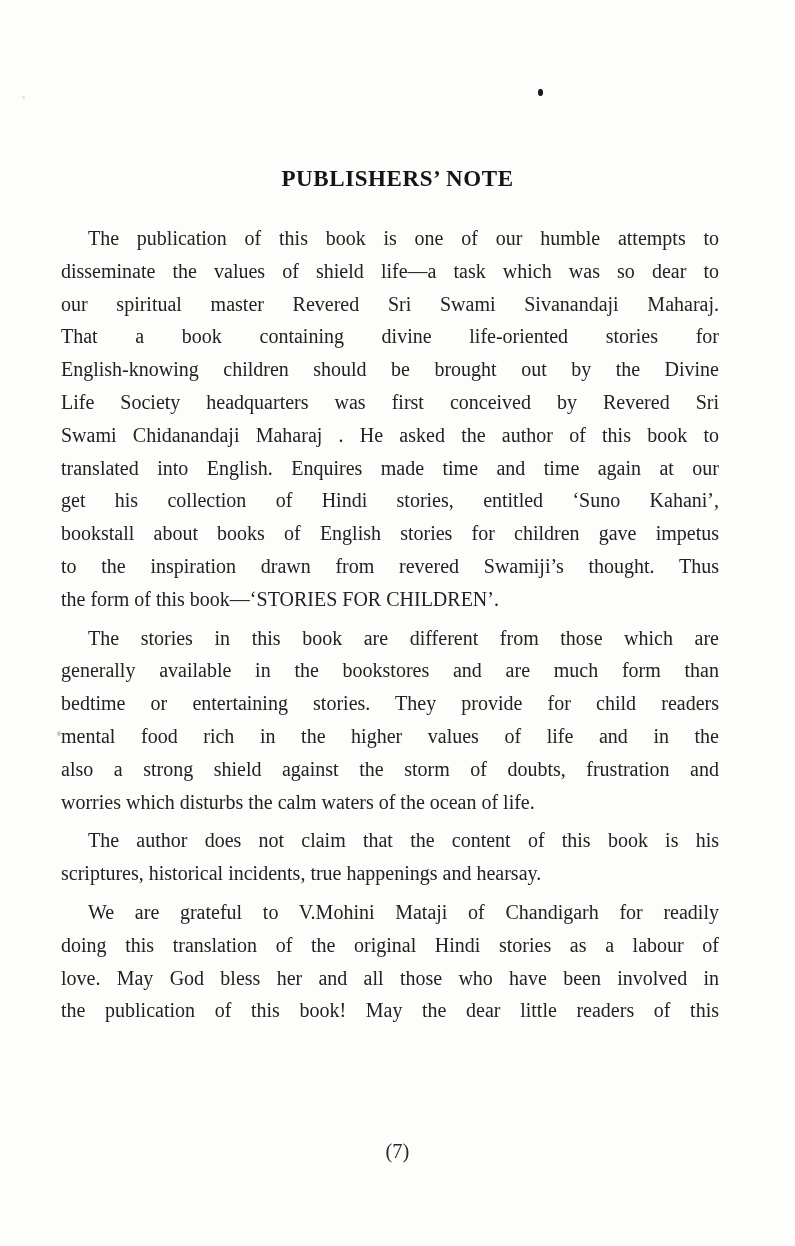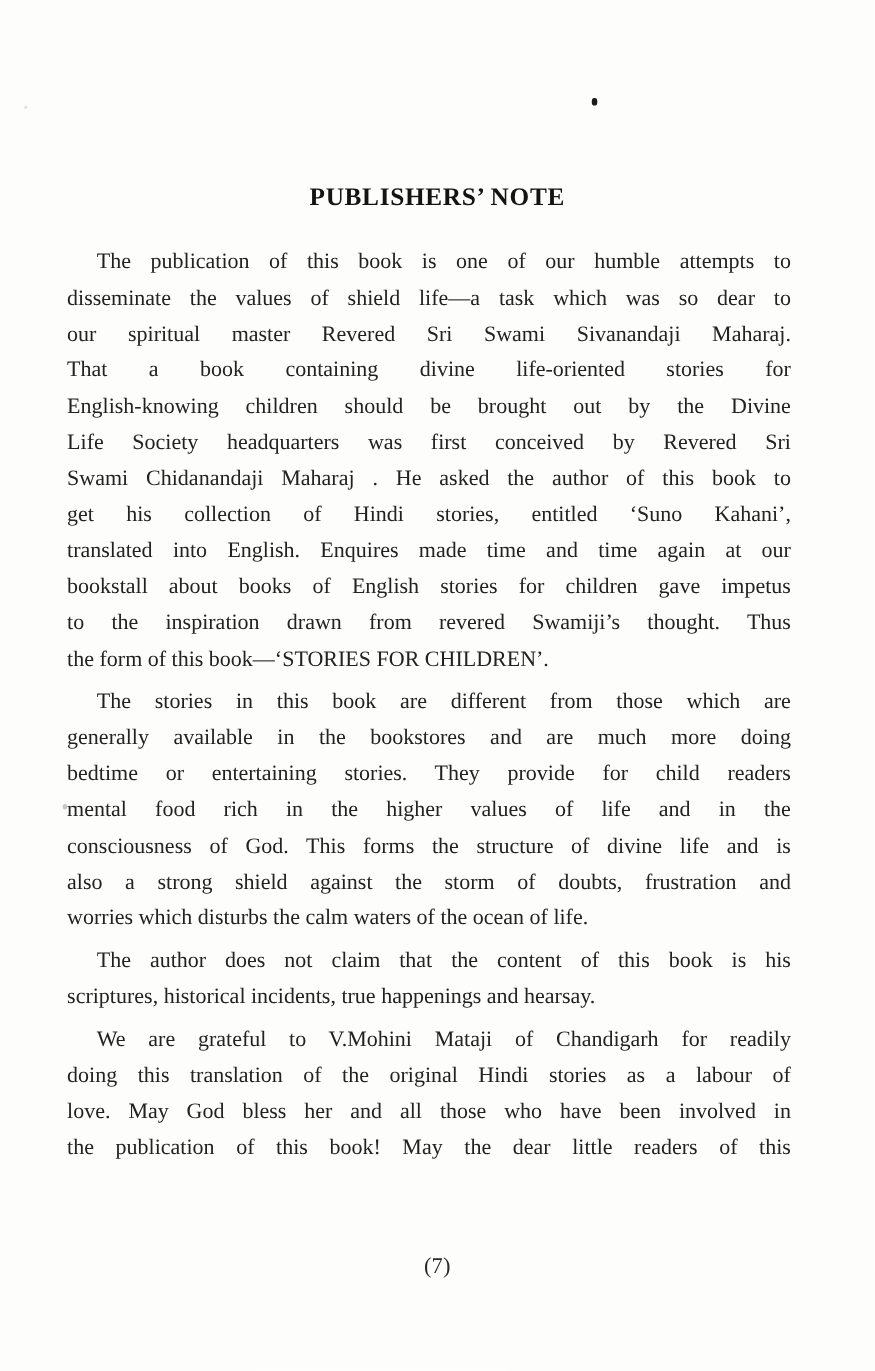--- a/index.html
+++ b/index.html
@@ -105,32 +105,31 @@
   <h1 class="title">PUBLISHERS’ NOTE</h1>
   <div class="content">
       <div class="paragraph">
         <div class="line first">The publication of this book is one of our humble attempts to</div>
         <div class="line">disseminate the values of shield life—a task which was so dear to</div>
         <div class="line">our spiritual master Revered Sri Swami Sivanandaji Maharaj.</div>
         <div class="line">That a book containing divine life-oriented stories for</div>
         <div class="line">English-knowing children should be brought out by the Divine</div>
         <div class="line">Life Society headquarters was first conceived by Revered Sri</div>
         <div class="line">Swami Chidanandaji Maharaj . He asked the author of this book to</div>
+        <div class="line">translated into English. Enquires made time and time again at our</div>
         <div class="line">get his collection of Hindi stories, entitled ‘Suno Kahani’,</div>
-        <div class="line">translated into English. Enquires made time and time again at our</div>
         <div class="line">bookstall about books of English stories for children gave impetus</div>
         <div class="line">to the inspiration drawn from revered Swamiji’s thought. Thus</div>
         <div class="line last">the form of this book—‘STORIES FOR CHILDREN’.</div>
       </div>
       <div class="paragraph">
         <div class="line first">The stories in this book are different from those which are</div>
-        <div class="line">generally available in the bookstores and are much more doing</div>
+        <div class="line">generally available in the bookstores and are much form than</div>
         <div class="line">bedtime or entertaining stories. They provide for child readers</div>
         <div class="line">mental food rich in the higher values of life and in the</div>
-        <div class="line">consciousness of God. This forms the structure of divine life and is</div>
         <div class="line">also a strong shield against the storm of doubts, frustration and</div>
         <div class="line last">worries which disturbs the calm waters of the ocean of life.</div>
       </div>
       <div class="paragraph">
         <div class="line first">The author does not claim that the content of this book is his</div>
         <div class="line last">scriptures, historical incidents, true happenings and hearsay.</div>
       </div>
       <div class="paragraph justify-last">
         <div class="line first">We are grateful to V.Mohini Mataji of Chandigarh for readily</div>
         <div class="line">doing this translation of the original Hindi stories as a labour of</div>

